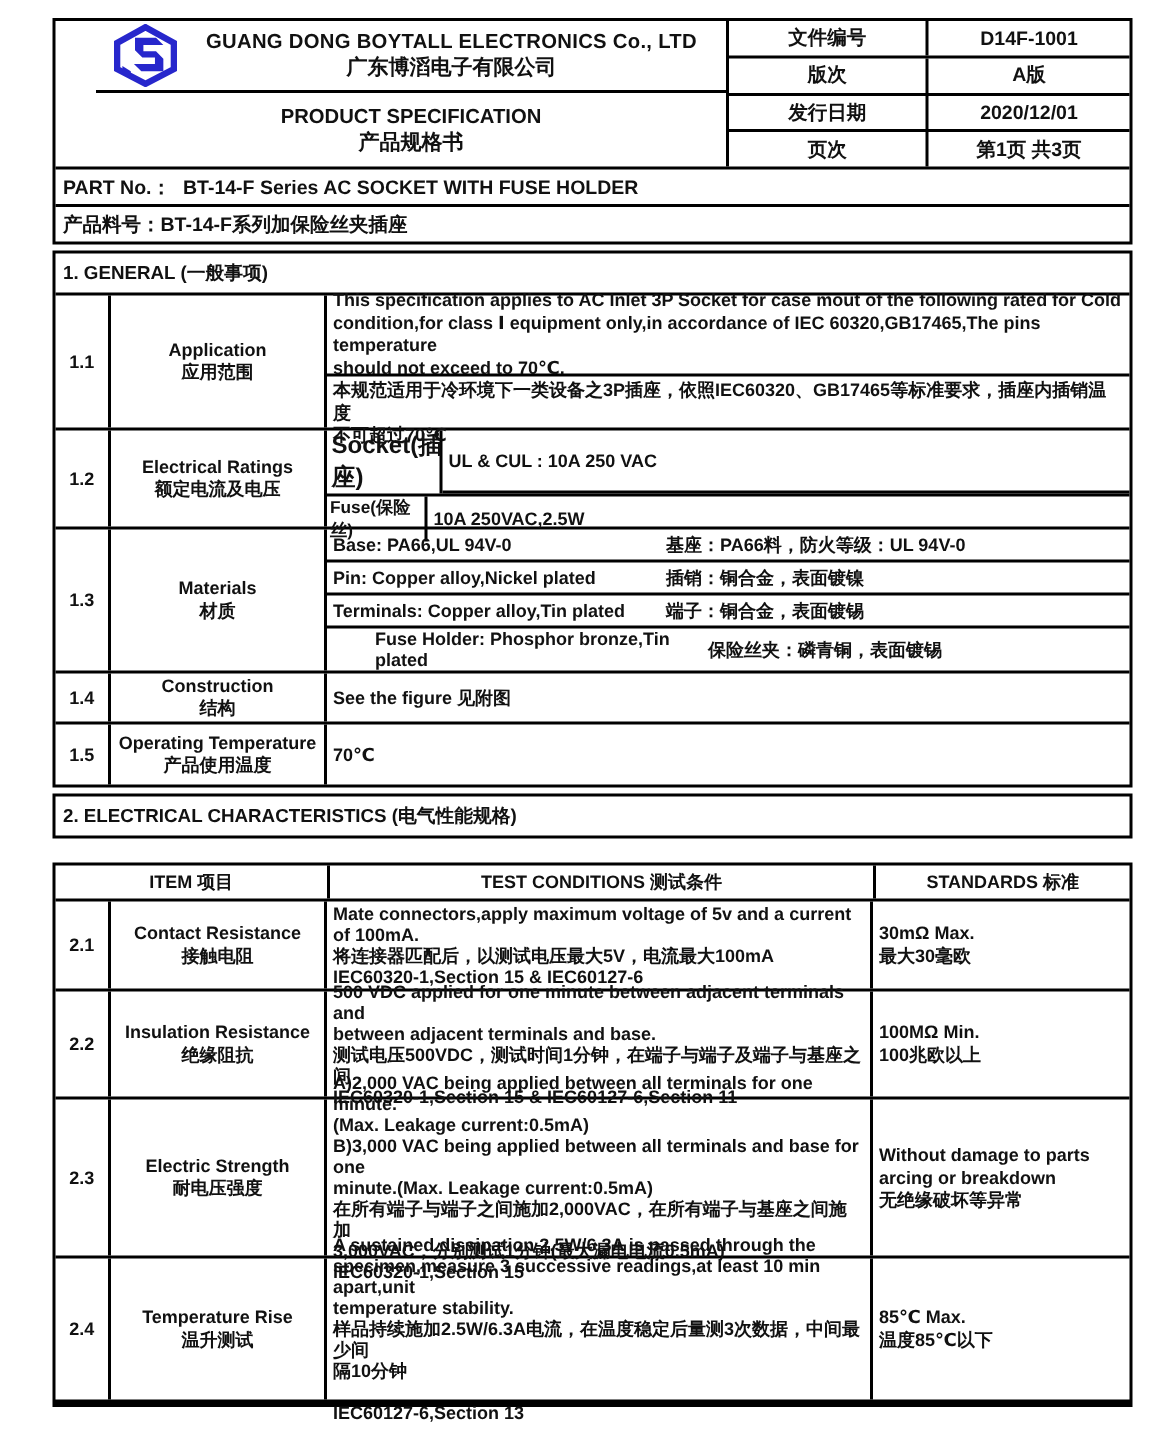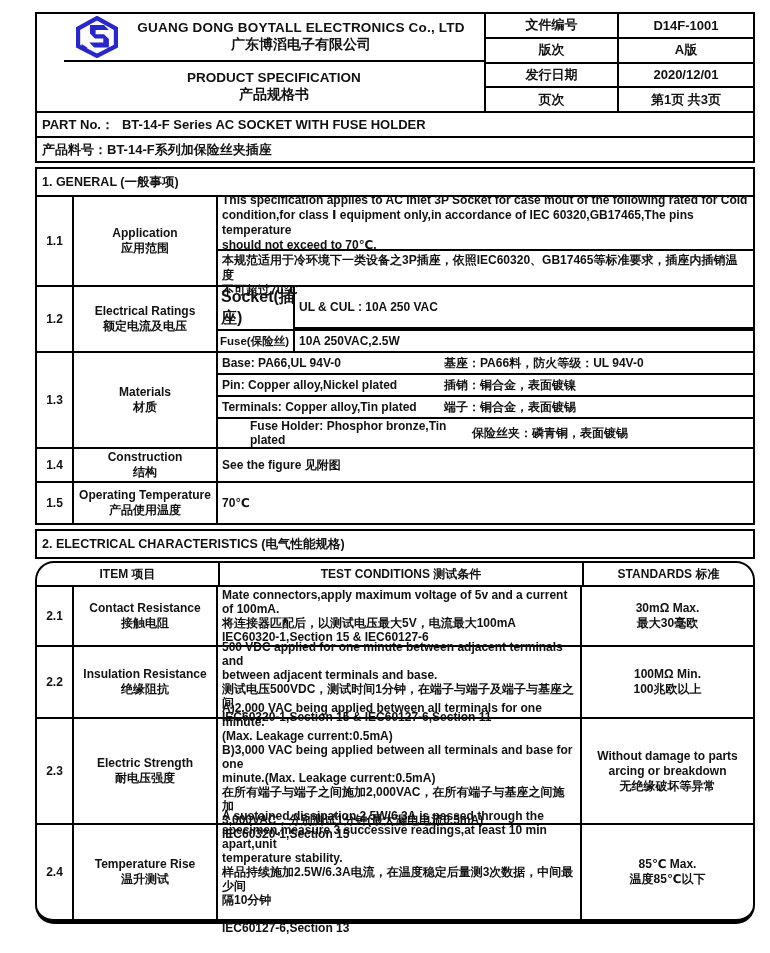--- a/index.html
+++ b/index.html
@@ -47,40 +47,40 @@
   .r11-en { height:54px; border-bottom:2px solid #000; }
   .r11-cn { flex:1; }
 
   
   .r12-top { display:flex; flex:2; border-bottom:2px solid #000; }
   .r12-socket-label { width:77px; border-right:2px solid #000; display:flex; align-items:center; padding-left:3px; font-size:16px; flex:0 0 auto; }
   .r12-socket-vals { flex:1; display:flex; flex-direction:column; }
   .r12-val { flex:1; display:flex; align-items:center; padding-left:4px; font-size:12px; }
   .r12-val:first-child { border-bottom:2px solid #000; }
   .r12-fuse { display:flex; flex:1; }
-  .r12-fuse-label { width:77px; border-right:2px solid #000; display:flex; align-items:center; padding-left:2px; font-size:11.5px; flex:0 0 auto; }
+  .r12-fuse-label { width:67px; border-right:2px solid #000; display:flex; align-items:center; padding-left:2px; font-size:11.5px; flex:0 0 auto; }
   .r12-fuse-val { flex:1; display:flex; align-items:center; padding-left:4px; font-size:12px; }
 
   
   .r13-sub { flex:1; display:flex; align-items:center; border-bottom:2px solid #000; font-size:12px; }
   .r13-sub:last-child { border-bottom:none;margin-left:28px; }
   .r13-en { width:222px; padding-left:4px; flex:0 0 auto; }
   .r13-cn { flex:1; padding-left:4px; }
 
   
   .thead { display:flex; height:22px; font-size:12px; }
   .th { display:flex; align-items:center; justify-content:center; }
   .th-item { width:183px; border-right:2px solid #000; flex:0 0 auto; }
   .th-test { width:364px; border-right:2px solid #000; flex:0 0 auto; }
   .th-std { flex:1; }
   .cell-test { width:364px; border-right:2px solid #000; flex:0 0 auto; display:flex; flex-direction:column; justify-content:center; padding:2px 4px; font-size:12px; line-height:14px; }
-  .cell-std { flex:1; display:flex; flex-direction:column; justify-content:center; padding:2px 4px; font-size:12px; line-height:15px;text-align:center; }
+  .cell-std { flex:1; display:flex; flex-direction:column; justify-content:center; padding:2px 4px; font-size:12px; line-height:15px; }
 
   .mt4 { margin-top:4px; }
-  .mt3 { margin-top:2px;border-radius:19px; }
+  .mt3 { margin-top:16px; }
   .bb-thick { border-bottom-width:5px; }
   svg .logo-fill { fill:var(--logo-color,#2727cc); }
   svg .logo-stroke { stroke:var(--logo-color,#2727cc); }
 </style>
 </head>
 <body>
 
 <div class="page">
 
   <div class="block">

